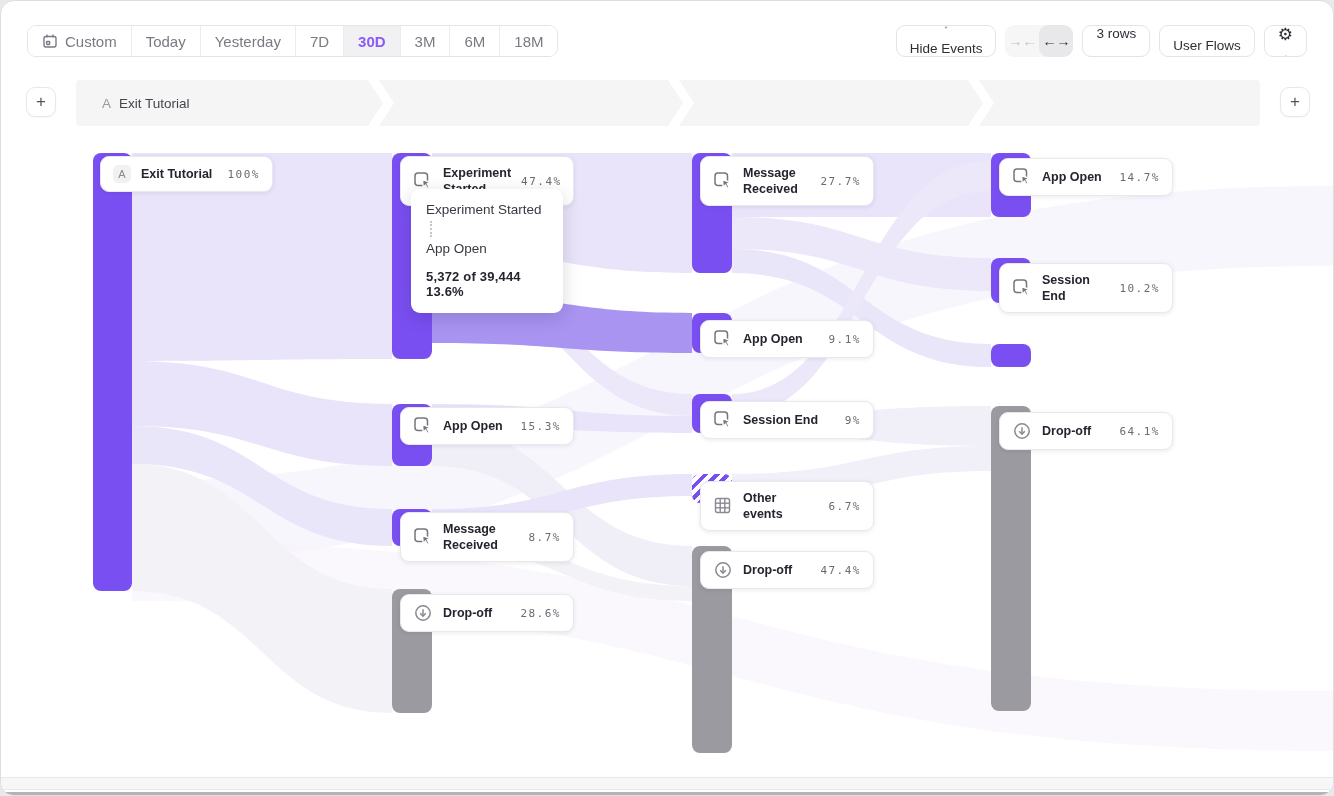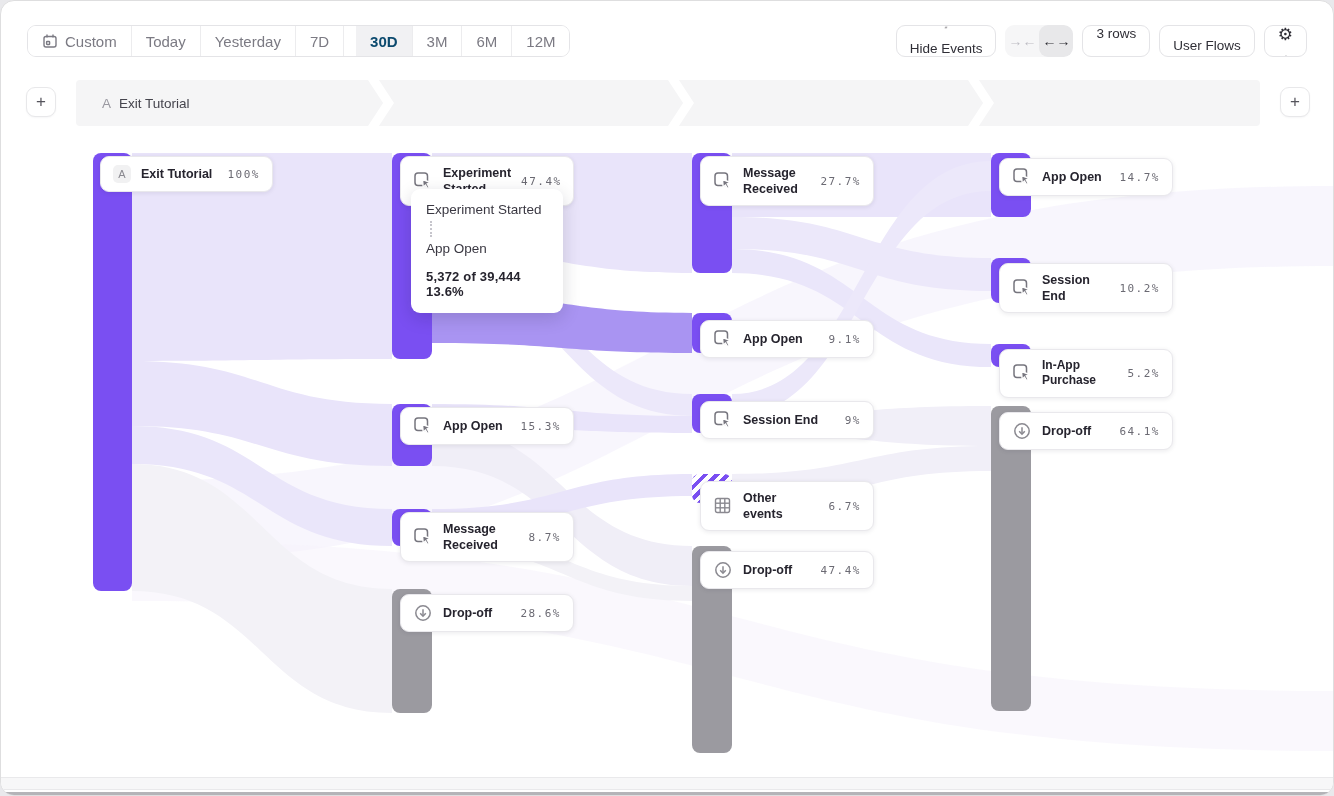--- a/index.html
+++ b/index.html
@@ -10,21 +10,21 @@
 
   
   .toolbar { position:absolute; top:24px; left:26px; right:26px; height:32px;
              display:flex; justify-content:space-between; align-items:center; }
   .date-seg { display:flex; align-items:stretch; height:32px; border:1px solid #e4e4e7;
               border-radius:9px; background:#fff; overflow:hidden; }
   .date-seg .seg { display:flex; align-items:center; gap:7px; padding:0 14px;
                    font-size:15px; color:#7b7a83; border-right:1px solid #ececee;
                    cursor:pointer; white-space:nowrap; background:#fff; border-top:0; border-bottom:0; border-left:0; }
   .date-seg .seg:last-child { border-right:0; }
-  .date-seg .seg.active { background:#f1f1f3; color:#0c4a6e; font-weight:700;margin-left:12px; }
+  .date-seg .seg.active { background:#f1f1f3; color:#8b5cf6; font-weight:700; }
   .right-controls { display:flex; align-items:center; gap:9px; }
   .btn { display:flex; align-items:center; gap:12px; height:32px; padding:0 13px;
          background:#fff; border:1px solid #e4e4e7; border-radius:9px;
          font-size:13.5px; color:#2f2e36; cursor:pointer; white-space:nowrap;flex-direction:column; }
   .btn .chev { margin-left:2px; }
   .arrow-seg { display:flex; height:32px; border-radius:9px; overflow:hidden; background:#f6f6f7; }
   .arrow-seg .aseg { border:0; width:34px; display:flex; align-items:center; justify-content:center;
                      font-size:14px; cursor:pointer; background:transparent; }
   .aseg.disabled { color:#bdbcc3; }
   .aseg.active { background:#e8e8ea; color:#2b2a31; border-radius:9px; }
@@ -107,21 +107,21 @@
       <button class="seg active">
           <span>30D</span>
         </button>
       <button class="seg">
           <span>3M</span>
         </button>
       <button class="seg">
           <span>6M</span>
         </button>
       <button class="seg">
-          <span>12M</span>
+          <span>18M</span>
         </button>
     </div>
 
     <div class="right-controls">
       <button class="btn">
         <svg class="icon" width="18" height="18" viewBox="0 0 18 18" fill="none" stroke="#2f2e36" stroke-width="1.4">
           <path d="M1.8 9 C4.4 4.6 13.6 4.6 16.2 9 C13.6 13.4 4.4 13.4 1.8 9 Z"></path>
           <circle cx="9" cy="9" r="2.4"></circle>
           <line x1="3.6" y1="14.4" x2="14.4" y2="3.6" stroke="#fff" stroke-width="2.6"></line>
           <line x1="3.6" y1="14.4" x2="14.4" y2="3.6"></line>
@@ -353,30 +353,20 @@
       <span class="nicon">
         <svg class="icon" width="20" height="20" viewBox="0 0 20 20" fill="none">
           <rect x="2" y="2" width="12.5" height="12.5" rx="3" stroke="#76757e" stroke-width="1.5"></rect>
           <path d="M9.5,8.5 L17.5,11.6 L14.2,12.9 L16.3,16.4 L14.6,17.5 L12.4,14 L10.2,16.2 Z" fill="#76757e" stroke="#fff" stroke-width="1.4"></path>
         </svg>
       </span>
       <span class="nlabel">Session End</span>
       <span class="npct">10.2%</span>
     </div>
 
-    <div class="card" style="left:998px; top:218px">
-      <span class="nicon">
-        <svg class="icon" width="20" height="20" viewBox="0 0 20 20" fill="none">
-          <rect x="2" y="2" width="12.5" height="12.5" rx="3" stroke="#76757e" stroke-width="1.5"></rect>
-          <path d="M9.5,8.5 L17.5,11.6 L14.2,12.9 L16.3,16.4 L14.6,17.5 L12.4,14 L10.2,16.2 Z" fill="#76757e" stroke="#fff" stroke-width="1.4"></path>
-        </svg>
-      </span>
-      <span class="nlabel" style="font-size:12px">In-App Purchase</span>
-      <span class="npct">5.2%</span>
-    </div>
 
     <div class="card" style="left:998px; top:281px">
       <span class="nicon">
         <svg class="icon" width="20" height="20" viewBox="0 0 20 20" fill="none" stroke="#8a8990" stroke-width="1.5">
           <circle cx="10" cy="10" r="7.2"></circle>
             <line x1="10" y1="6.2" x2="10" y2="12.6"></line>
             <polyline points="7.2,10.2 10,13.2 12.8,10.2"></polyline>
         </svg>
       </span>
       <span class="nlabel">Drop-off</span>

